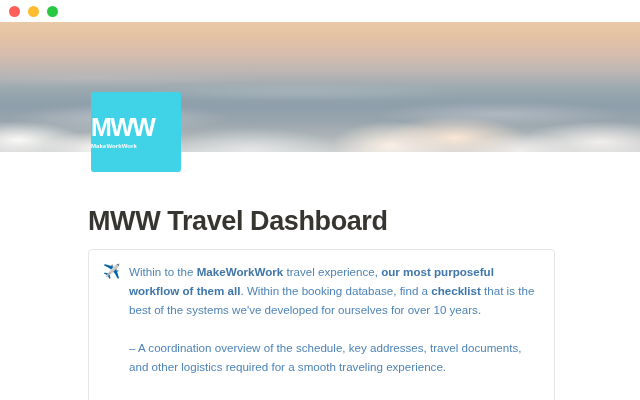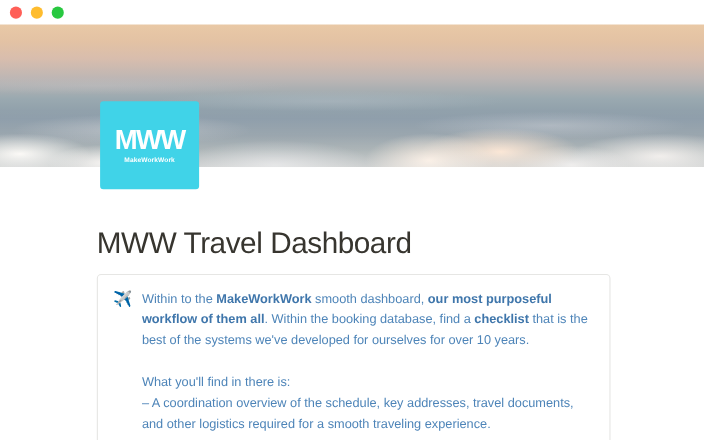--- a/index.html
+++ b/index.html
@@ -79,21 +79,21 @@
     position: absolute;
     left: 91px;
     top: 92px;
     width: 90px;
     height: 80px;
     background: #40d3e8;
     border-radius: 3px;
     z-index: 10;
     display: flex;
     flex-direction: column;
-    align-items: center;
+    align-items: flex-start;
     justify-content: center;
   }
   .logo-mark {
     color: #ffffff;
     font-weight: bold;
     font-size: 25px;
     line-height: 1;
     letter-spacing: -1.6px;
     font-family: "Liberation Sans", sans-serif;
   }
@@ -114,21 +114,21 @@
     height: 248px;
     background: #ffffff;
     z-index: 5;
   }
 
   .page-title {
     position: absolute;
     left: 88px;
     top: 54px;
     font-size: 27px;
-    font-weight: normal;
+    font-weight: bold;
     color: #37352f;
     letter-spacing: -.4px;
     line-height: 1.15;
     white-space: nowrap;
   }
 
   
   .callout {
     position: absolute;
     left: 88px;
@@ -177,23 +177,22 @@
   <div class="hero-clouds"></div>
   <div class="hero-haze"></div>
 </div>
 
 <div class="page">
   <div class="page-title">MWW Travel Dashboard</div>
 
   <div class="callout">
     <div class="callout-icon">✈️</div>
     <div class="callout-body">
-      <p><span>Within to the </span><b>MakeWorkWork</b><span> smooth dashboard, </span><b>our most purposeful workflow of them all</b><span>. Within the booking database, find a </span><b>checklist</b><span> that is the best of the systems we've developed for ourselves for over 10 years.</span></p>
+      <p><span>Within to the </span><b>MakeWorkWork</b><span> travel experience, </span><b>our most purposeful workflow of them all</b><span>. Within the booking database, find a </span><b>checklist</b><span> that is the best of the systems we've developed for ourselves for over 10 years.</span></p>
       <div class="spacer"></div>
-      <p>What you'll find in there is:</p>
       <p>– A coordination overview of the schedule, key addresses, travel documents, and other logistics required for a smooth traveling experience.</p>
     </div>
   </div>
 </div>
 
 <div class="logo">
   <div class="logo-mark">MWW</div>
   <div class="logo-sub">MakeWorkWork</div>
 </div>
 

